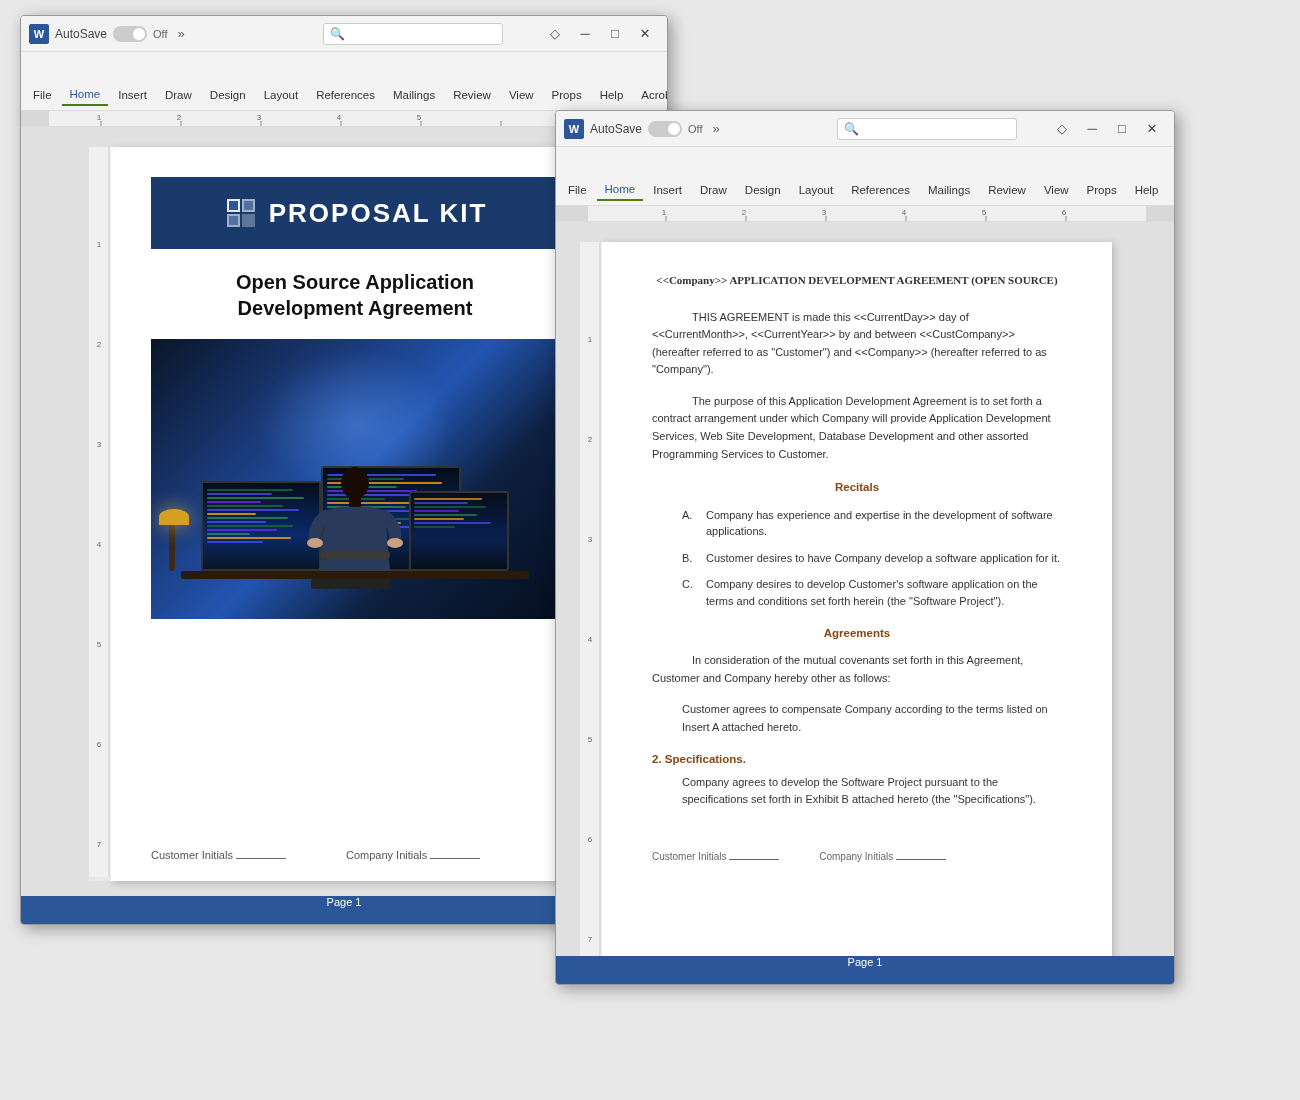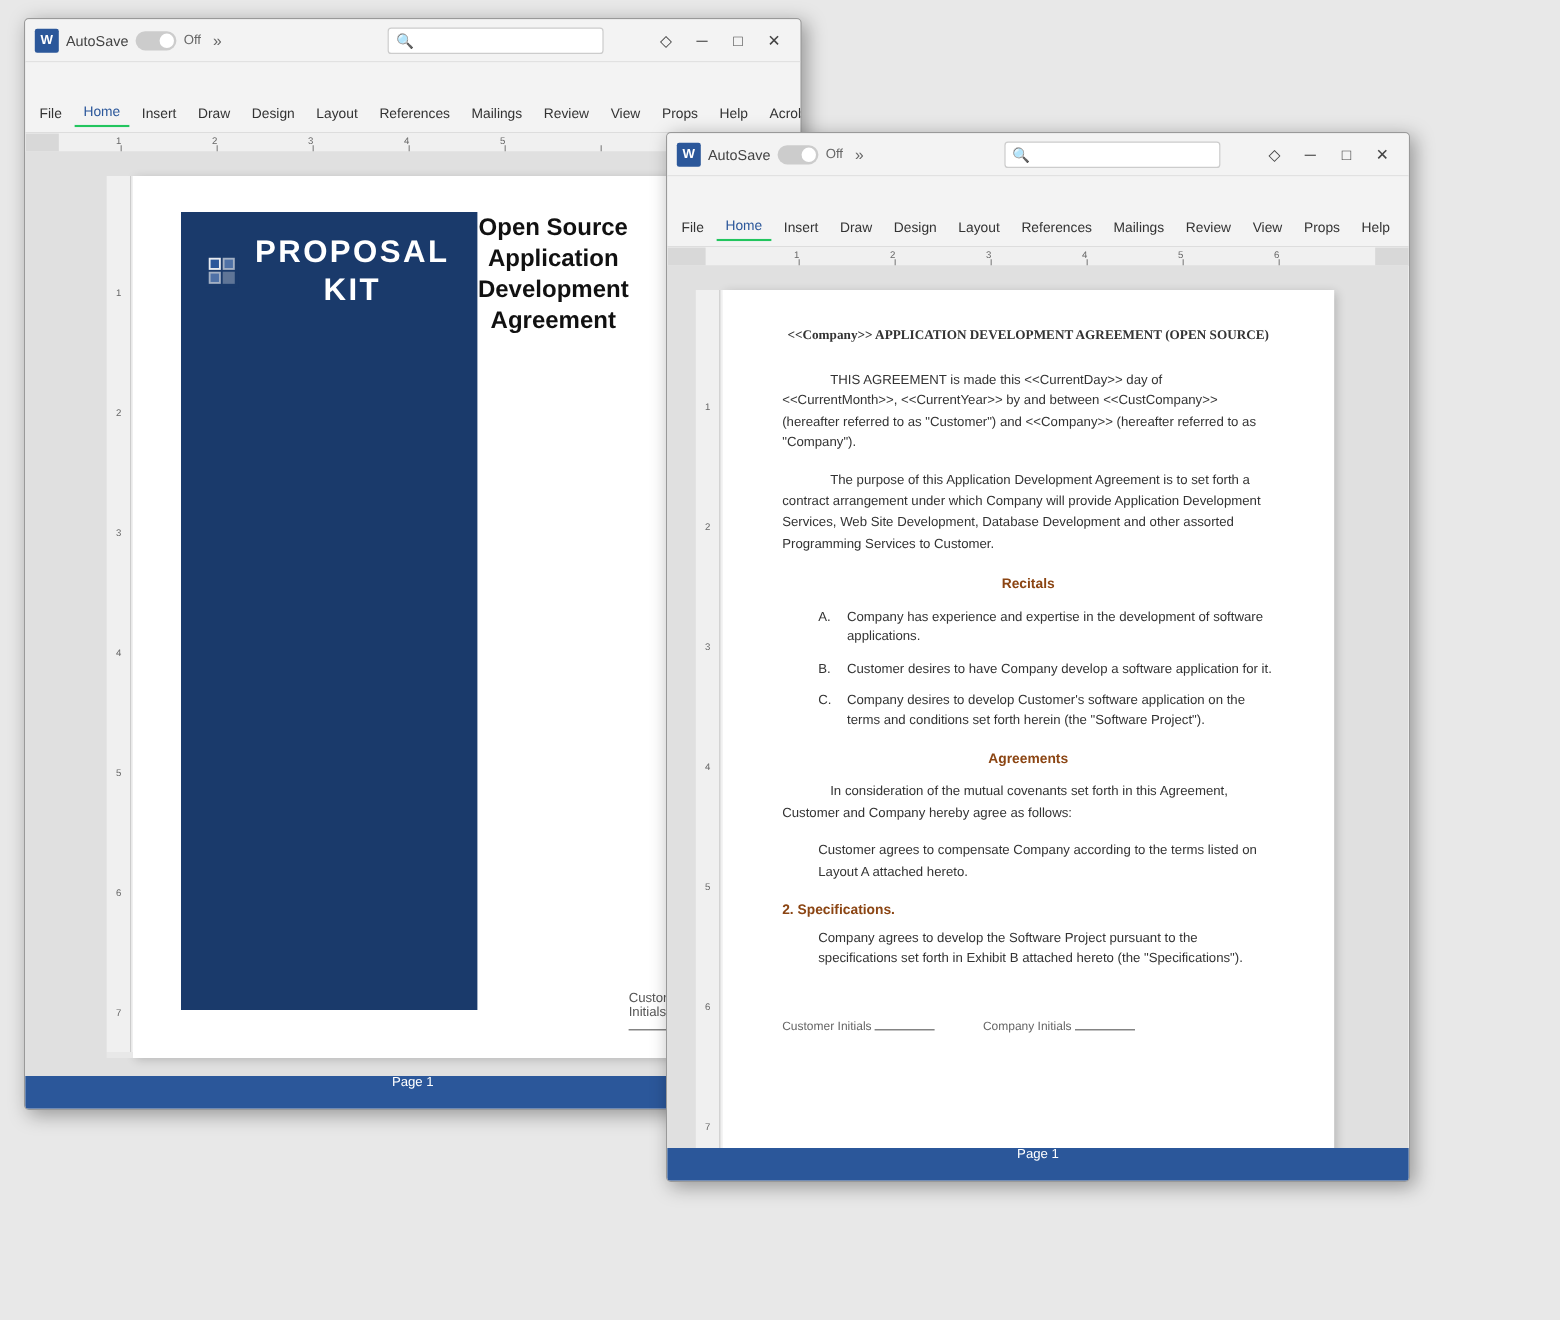--- a/index.html
+++ b/index.html
@@ -127,21 +127,21 @@
       gap: 2px;
       margin-top: 28px;
     }
     .ribbon-tab {
       font-size: 11.5px;
       color: #333;
       padding: 4px 8px;
       cursor: pointer;
       border-radius: 3px 3px 0 0;
     }
-    .ribbon-tab.active { color: #2b579a; border-bottom: 2px solid #22c55e; }
+    .ribbon-tab.active { color: #2b579a; border-bottom: 2px solid #4d7c0f; }
 
     
     .ruler {
       height: 16px;
       background: #f0f0f0;
       border-bottom: 1px solid #ddd;
       position: relative;
       flex-shrink: 0;
       overflow: hidden;
     }
@@ -158,21 +158,21 @@
     }
 
     
     .page {
       background: white;
       width: 490px;
       min-height: 730px;
       box-shadow: 2px 2px 8px rgba(0,0,0,0.2);
       padding: 40px 50px 30px;
       display: flex;
-      flex-direction: row;
+      flex-direction: column;
     }
 
     
     .cover-header {
       background: #1a3a6b;
       padding: 18px 20px;
       text-align: center;
       margin-bottom: 20px;
     }
     .cover-logo {
@@ -639,23 +639,23 @@
           <span class="doc-list-label">B.</span>
           <span>Customer desires to have Company develop a software application for it.</span>
         </div>
         <div class="doc-list-item">
           <span class="doc-list-label">C.</span>
           <span>Company desires to develop Customer's software application on the terms and conditions set forth herein (the "Software Project").</span>
         </div>
 
         <div class="doc-section-title">Agreements</div>
 
-        <div class="doc-para">In consideration of the mutual covenants set forth in this Agreement, Customer and Company hereby agree as follows:</div>
-
-        <div class="doc-indented-para">Customer agrees to compensate Company according to the terms listed on Layout A attached hereto.</div>
+        <div class="doc-para">In consideration of the mutual covenants set forth in this Agreement, Customer and Company hereby other as follows:</div>
+
+        <div class="doc-indented-para">Customer agrees to compensate Company according to the terms listed on Insert A attached hereto.</div>
 
         <div class="doc-numbered-section">2. Specifications.</div>
         <div class="doc-indented-para">Company agrees to develop the Software Project pursuant to the specifications set forth in Exhibit B attached hereto (the "Specifications").</div>
 
         <div class="doc-footer-initials" style="margin-top:40px;">
           <span>
             <span>Customer Initials</span> <span class="underline-blank"></span>
           </span>
           <span>
             <span>Company Initials</span> <span class="underline-blank"></span>

